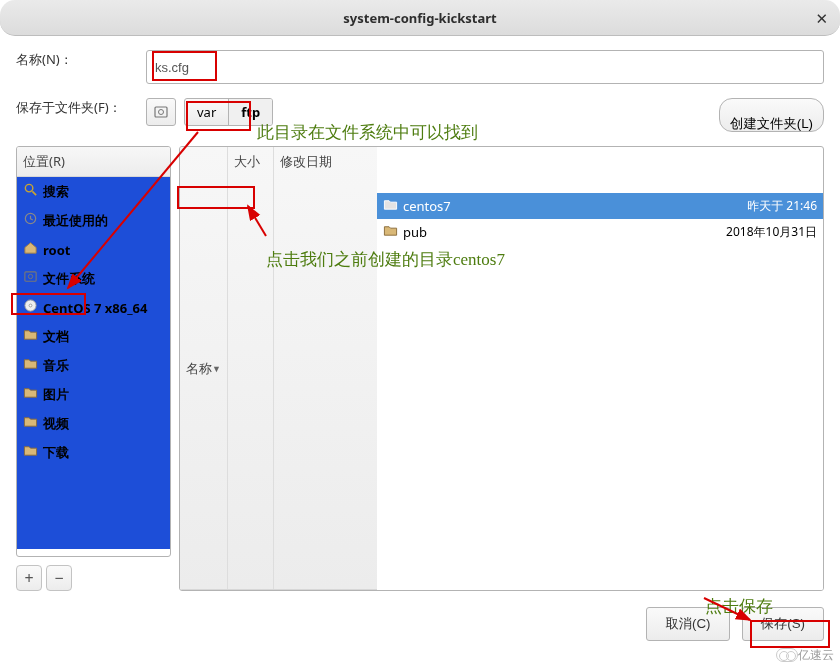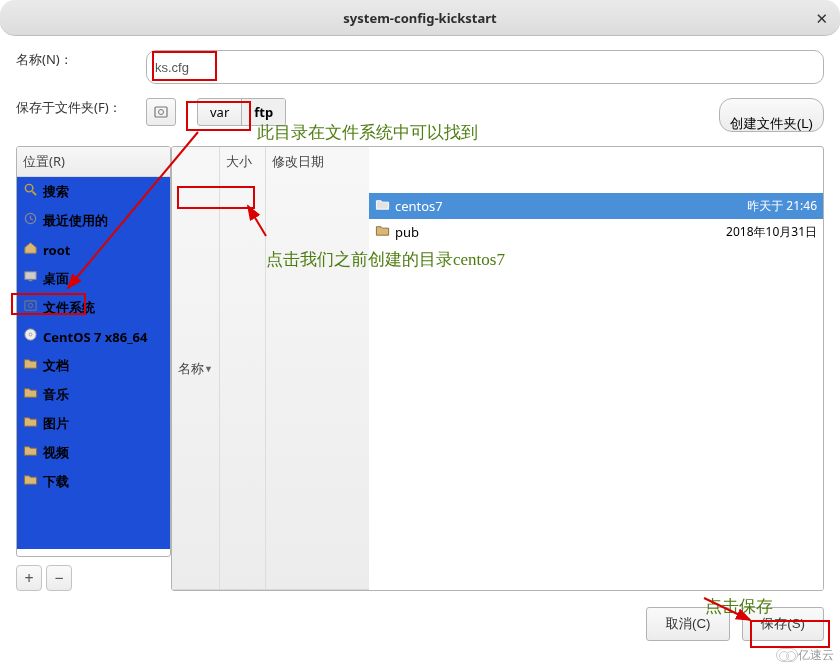--- a/index.html
+++ b/index.html
@@ -3,29 +3,29 @@
 <meta charset="utf-8">
 <style>
 * { box-sizing: border-box; margin: 0; padding: 0; }
 body { font-family: "Sans", sans-serif; font-size: 13px; background: #fff; width: 840px; height: 666px; position: relative; overflow: hidden; }
 .titlebar { height: 36px; background: linear-gradient(#eaeaea, #dcdcdc); border-bottom: 1px solid #bdbdbd; display: flex; align-items: center; justify-content: center; position: relative; border-radius: 15px; }
 .titlebar .title { font-weight: bold; color: #2e2e2e; }
 .titlebar .close { position: absolute; right: 12px; font-size: 15px; color: #333; cursor: pointer; }
 .content { padding: 14px 16px 12px 16px; }
 .row { display: flex; align-items: flex-start; margin-bottom: 14px; }
 .label { width: 130px; color: #333; }
-.name-input { flex: 1; height: 32px; border: 1px solid #b3b3b3; border-radius: 10px; padding: 16px 8px; font-size: 13px; background: #fff; color: #555; }
-.toolbar { display: flex; align-items: center; gap: 21px; flex: 1; }
+.name-input { flex: 1; height: 32px; border: 1px solid #b3b3b3; border-radius: 3px; padding: 16px 8px; font-size: 13px; background: #fff; color: #555; }
+.toolbar { display: flex; align-items: center; gap: 8px; flex: 1; }
 .fs-btn { width: 30px; height: 28px; border: 1px solid #b3b3b3; border-radius: 3px; background: linear-gradient(#fafafa,#ececec); display: flex; align-items: center; justify-content: center; }
 .fs-btn svg { width: 16px; height: 16px; }
 .crumbs { display: flex; height: 28px; border: 1px solid #b3b3b3; border-radius: 3px; overflow: hidden; background: linear-gradient(#fafafa,#ececec);}
 .crumb { padding: 0 12px; display: flex; align-items: center; border-right: 1px solid #b3b3b3; }
 .crumb:last-child { border-right: none; font-weight: bold; background: #f0f0f0;}
 .mkdir-btn { height: 26px; padding: 16px 10px; border: 1px solid #b3b3b3; border-radius: 13px; background: linear-gradient(#fafafa,#ececec); }
-.body-row { display: flex; }
+.body-row { display: flex; gap: 8px; }
 .sidebar { width: 155px; display: flex; flex-direction: column; }
 .places { flex: 1; border: 1px solid #b3b3b3; border-radius: 3px; overflow: hidden; }
 .places-header { background: linear-gradient(#f7f7f7,#ececec); border-bottom: 1px solid #d7d7d7; padding: 5px 6px; color: #444; }
 .places-list { height: 372px; overflow: auto; background: #1d4ed8; font-weight: bold; }
 .place { display: flex; align-items: center; gap: 5px; padding: 5px 6px; cursor: pointer; }
 .place svg { width: 15px; height: 15px; flex-shrink:0; }
 .side-actions { display: flex; gap: 4px; margin-top: 8px; }
 .sa-btn { width: 26px; height: 26px; border: 1px solid #c3c3c3; border-radius: 4px; background: linear-gradient(#fafafa,#ececec); display: flex; align-items: center; justify-content: center; color: #555; font-size: 16px; }
 .filepane { flex: 1; border: 1px solid #b3b3b3; border-radius: 3px; overflow: hidden; display: flex; }
 .cols { display: flex; background: linear-gradient(#f7f7f7,#ececec); border-bottom: 1px solid #d7d7d7; font-size: 13px; color: #444;}
@@ -101,27 +101,20 @@
               <span>最近使用的</span>
             </div>
             <div class="place">
               <span><svg viewBox="0 0 16 16">
                   <path d="M2 8l6-5 6 5v6H2z" fill="#d9b877" stroke="#a07e46"></path>
                 </svg></span>
               <span>root</span>
             </div>
             <div class="place">
               <span><svg viewBox="0 0 16 16">
-                  <rect x="2" y="3" width="12" height="8" fill="#ccc" stroke="#888"></rect>
-                  <rect x="6" y="11" width="4" height="2" fill="#888"></rect>
-                </svg></span>
-              <span>桌面</span>
-            </div>
-            <div class="place">
-              <span><svg viewBox="0 0 16 16">
                   <rect x="2" y="3" width="12" height="10" rx="1" fill="none" stroke="#777" stroke-width="1.2"></rect>
                   <circle cx="8" cy="8" r="2.3" fill="none" stroke="#777"></circle>
                 </svg></span>
               <span>文件系统</span>
             </div>
             <div class="place">
               <span><svg viewBox="0 0 16 16">
                   <circle cx="8" cy="8" r="6" fill="#eee" stroke="#999"></circle>
                   <circle cx="8" cy="8" r="1.5" fill="#fff" stroke="#999"></circle>
                 </svg></span>

